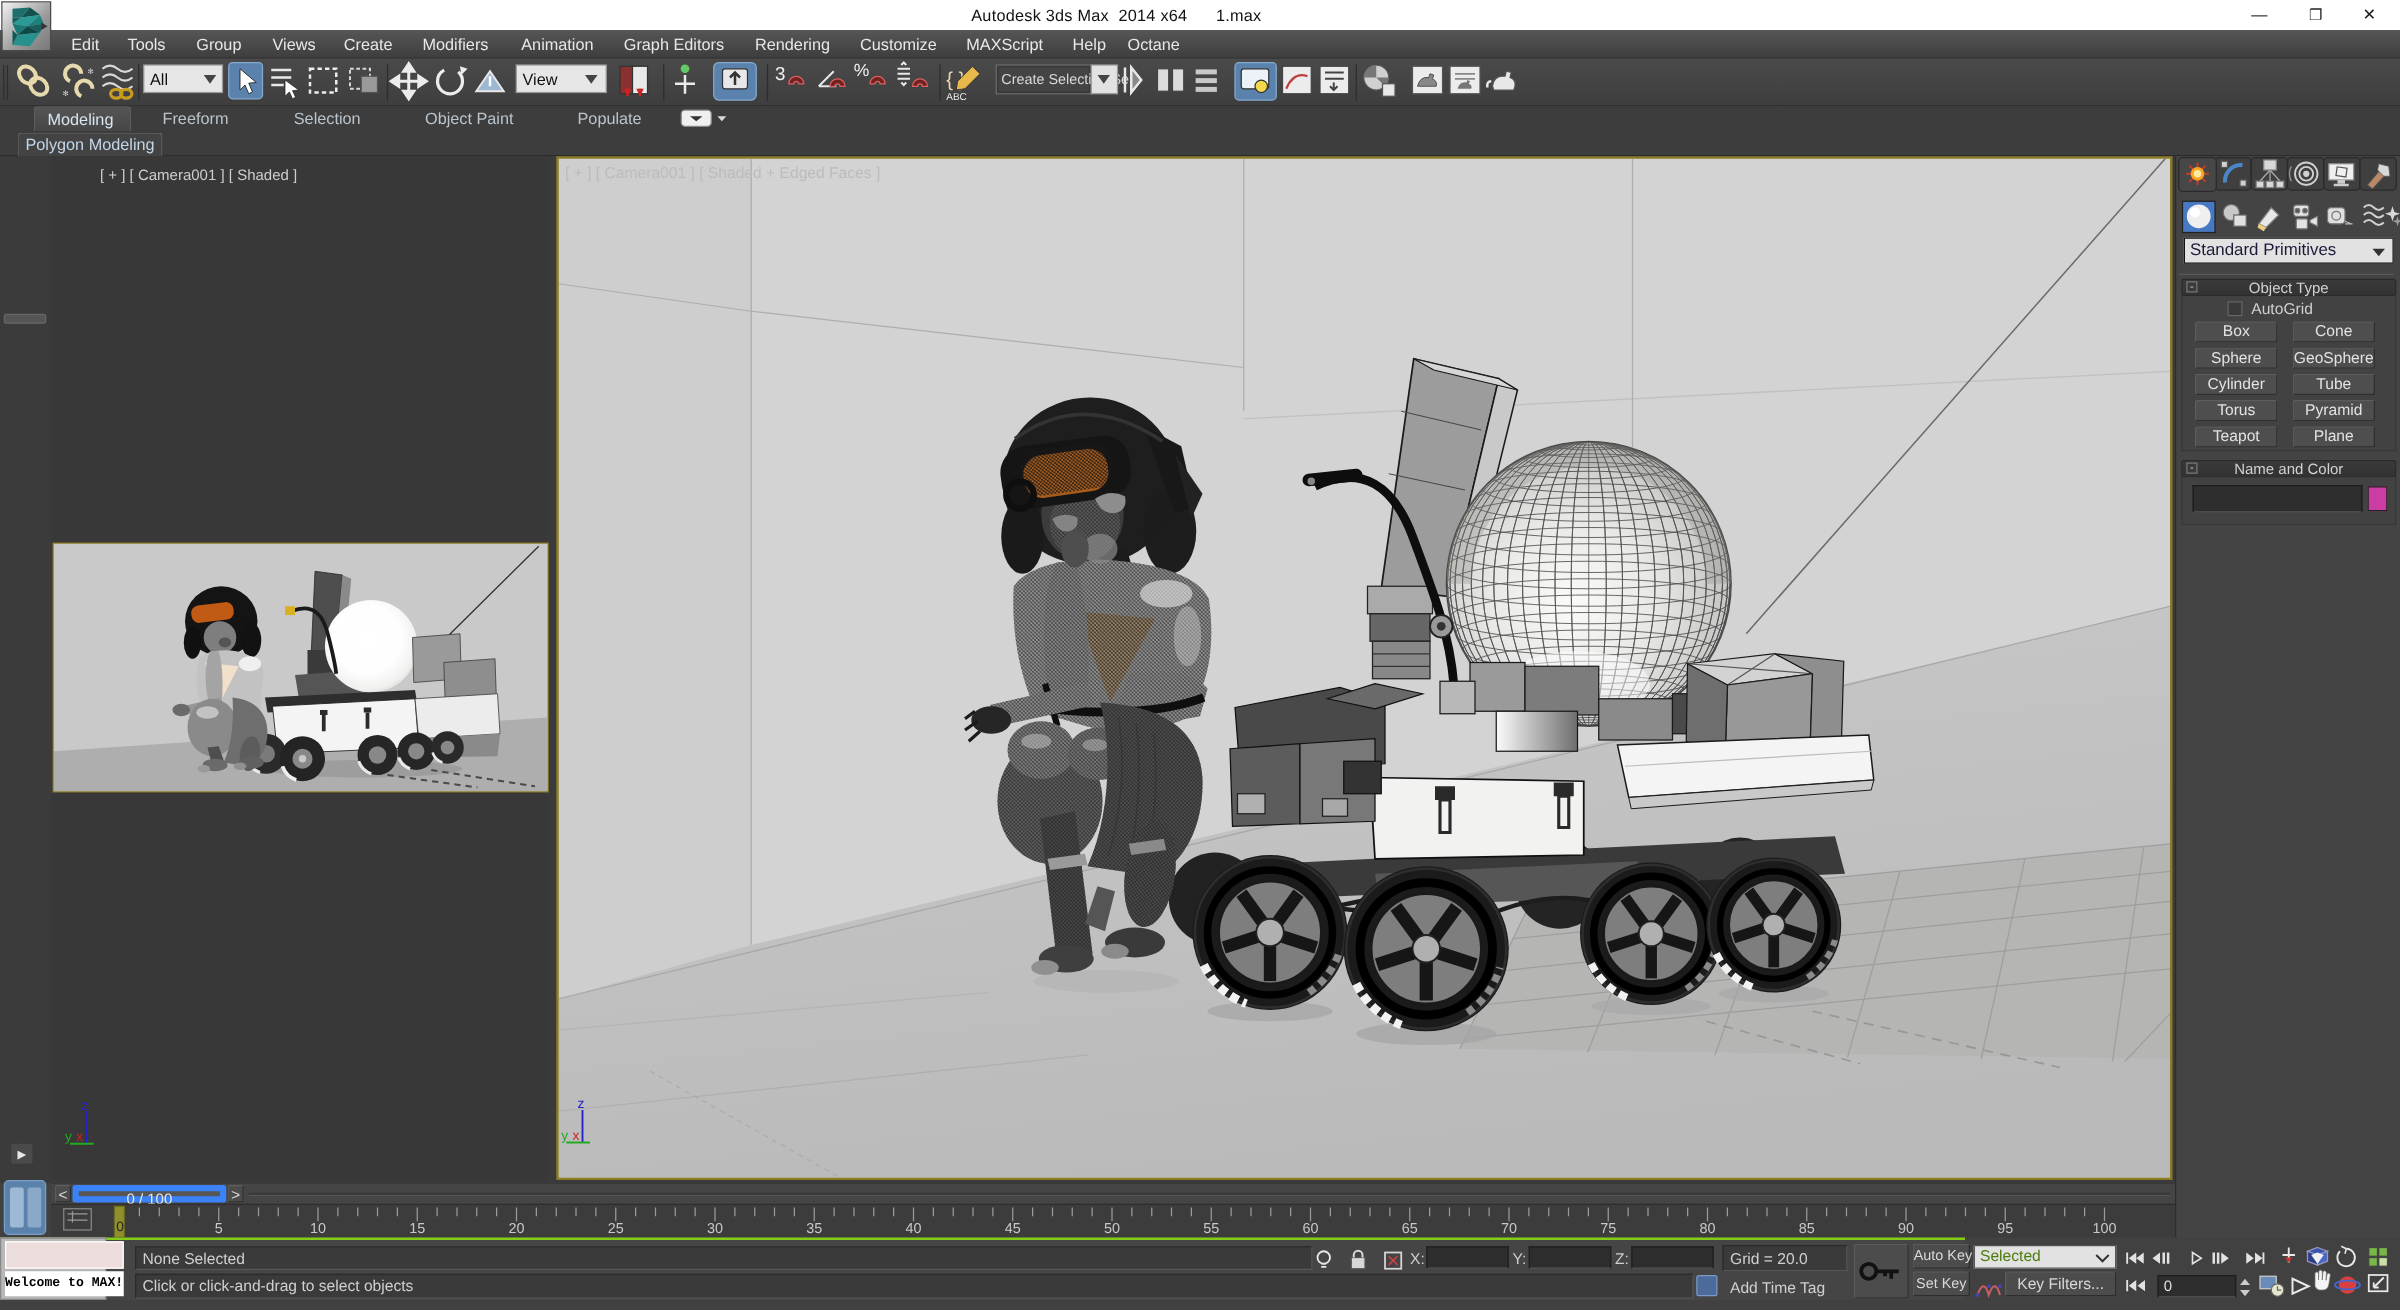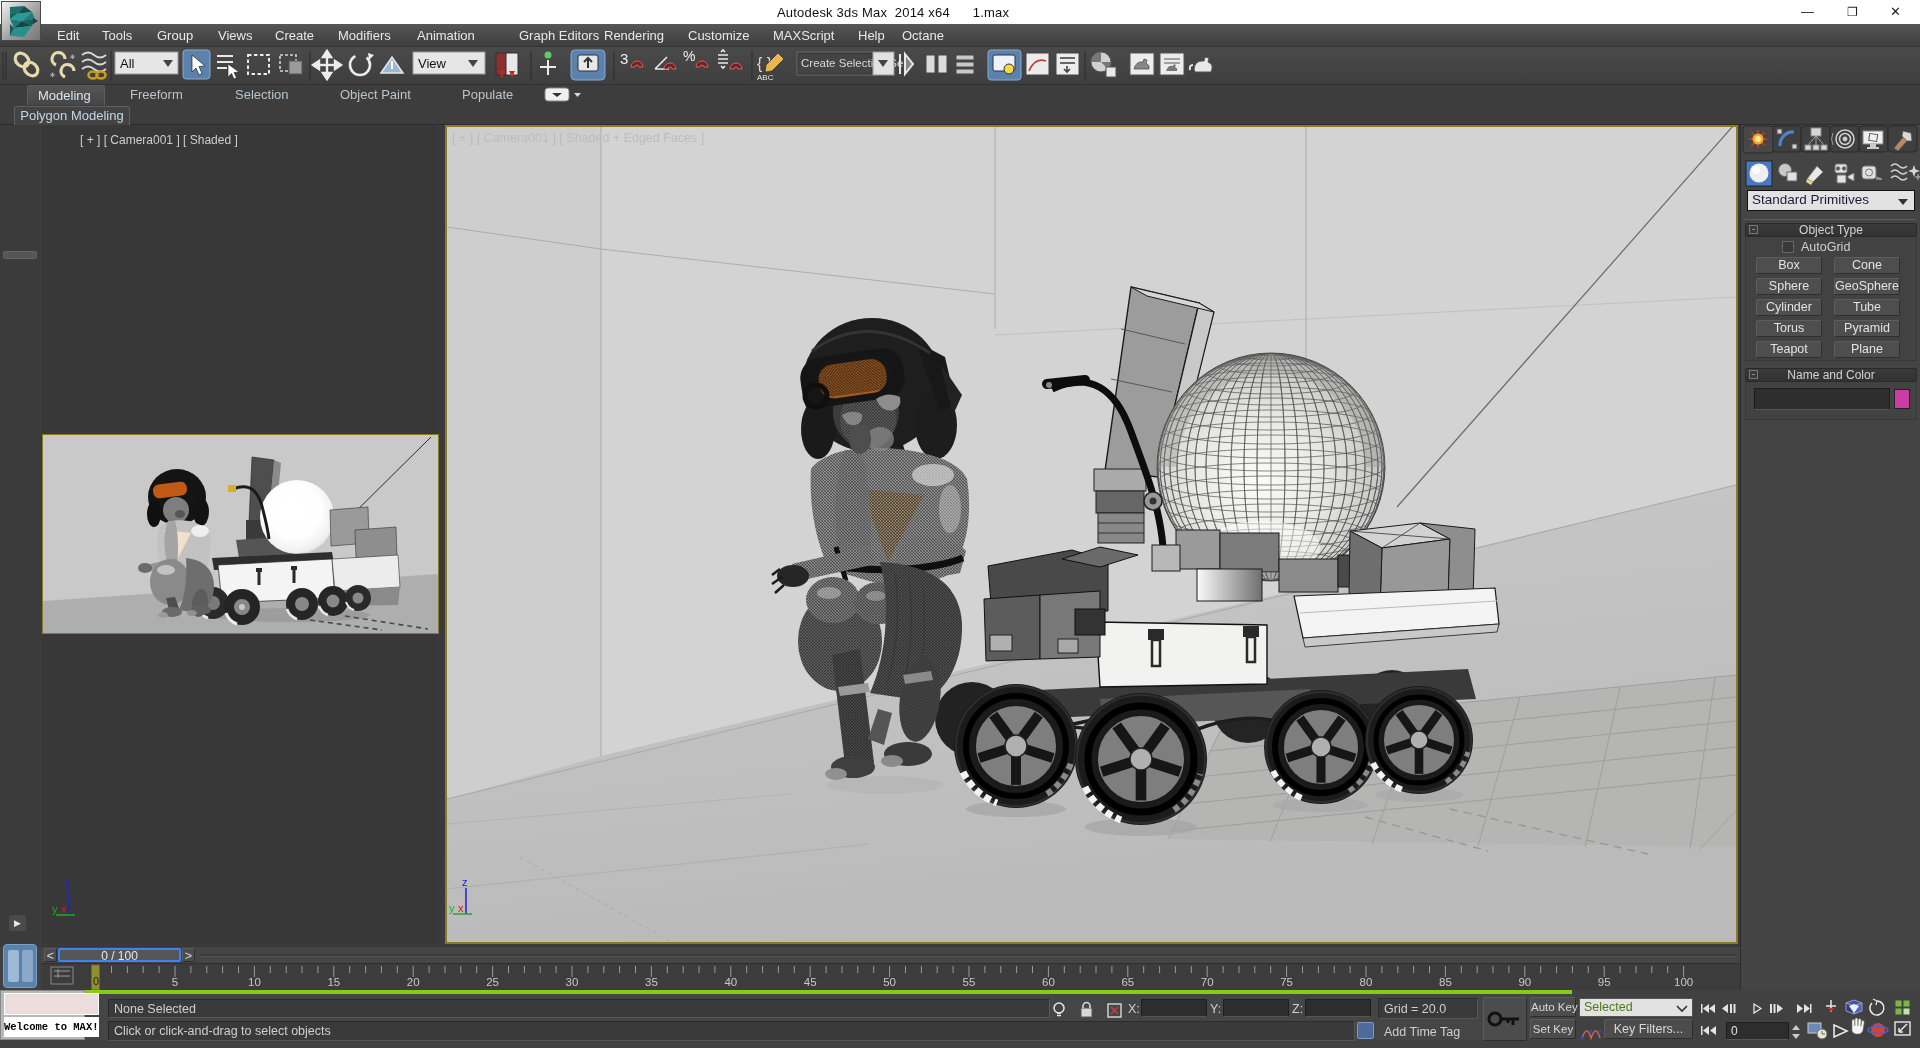--- a/index.html
+++ b/index.html
@@ -40,21 +40,21 @@
 #rsep { position:absolute; left:2px; top:94px; width:172px; height:1px; background:#5a5a5a; }
 .rollout { position:absolute; left:4px; width:172px; }
 .rhead { height:14px; background:linear-gradient(#3a3a3a,#323232); border:1px solid #2a2a2a; border-radius:2px; color:#d2d2d2; font-size:12px; text-align:center; line-height:13px; }
 .rhead .minus { position:absolute; left:4px; top:2px; width:9px; height:9px; border:1px solid #777; font-size:9px; line-height:7px; text-align:center; color:#ccc; background:#3a3a3a;}
 .rbody { border:1px solid #383838; border-top:none; background:#424242; position:relative; }
 .obtn { position:absolute; width:66px; height:17px; background:#4e4e4e; border:1px solid #5d5d5d; border-bottom-color:#2f2f2f; border-right-color:#2f2f2f; border-radius:2px; color:#e2e2e2; font-size:12.5px; text-align:center; line-height:15px; }
 
 #timeslider { position:absolute; left:41px; top:946px; width:1699px; height:17px; background:#454545; border-top:1px solid #363636;}
 #vplayoutico { position:absolute; left:3px; top:944px; width:34px; height:44px; background:#5a82aa; border:1px solid #7aa0c8; border-radius:4px; }
 #rulerrow { position:absolute; left:41px; top:963px; width:1699px; height:27px; background:#3c3c3c; border-top:1px solid #2e2e2e; }
-#statusbar { position:absolute; left:0; top:990px; width:1572px; height:50px; background:#454545; border-top:4px solid #84cc16; }
+#statusbar { position:absolute; left:0; top:990px; width:1572px; height:50px; background:#454545; border-top:2px solid #84cc16; }
 #blackstrip { position:absolute; left:0; top:1040px; width:1920px; height:8px; background:#000; }
 .sunken { background:#3a3a3a; border:1px solid #2b2b2b; border-bottom-color:#565656; border-right-color:#565656; }
 .darkfield { background:#2d2d2d; border:1px solid #1f1f1f; border-bottom-color:#555; }
 .sbtn { background:#4c4c4c; border:1px solid #5c5c5c; border-bottom-color:#2d2d2d; border-right-color:#2d2d2d; border-radius:2px; color:#d8d8d8; font-size:12.5px; text-align:center; }
 .lbl { color:#cfcfcf; font-size:12.5px; position:absolute; }
 #welcomewin { position:absolute; left:0px; top:990px; width:85px; height:50px; background:#b8b8b8; border:1px solid #888; }
 #welcometitle { position:absolute; left:3px; top:2px; width:95px; height:22px; background:#ecdcdc; border:1px solid #fff; }
 #welcomebody { position:absolute; left:3px; top:26px; width:95px; height:20px; background:#fff; color:#000; font-family:"Liberation Mono",monospace; font-size:10.5px; font-weight:bold; line-height:20px; }
 </style>
 </head>
@@ -69,21 +69,21 @@
   </div>
 
   <div id="menubar">
     <span class="menuitem" style="left:57px;">Edit</span>
     <span class="menuitem" style="left:102px;">Tools</span>
     <span class="menuitem" style="left:157px;">Group</span>
     <span class="menuitem" style="left:218px;">Views</span>
     <span class="menuitem" style="left:275px;">Create</span>
     <span class="menuitem" style="left:338px;">Modifiers</span>
     <span class="menuitem" style="left:417px;">Animation</span>
-    <span class="menuitem" style="left:519px;">Graph Editors</span>
+    <span class="menuitem" style="left:499px;">Graph Editors</span>
     <span class="menuitem" style="left:604px;">Rendering</span>
     <span class="menuitem" style="left:688px;">Customize</span>
     <span class="menuitem" style="left:773px;">MAXScript</span>
     <span class="menuitem" style="left:858px;">Help</span>
     <span class="menuitem" style="left:902px;">Octane</span>
   </div>
   <div id="logo">
     <svg width="40" height="40" viewBox="0 0 40 40">
       <polygon points="8,5 22,4 15,12 8,12" fill="#1d6f6d"></polygon>
       <polygon points="22,4 30,10 15,12" fill="#12504f"></polygon>
@@ -853,21 +853,21 @@
       </div>
     </div>
   </div>
 
   <div id="vplayoutico">
       <div style="position:absolute;left:4px;top:5px;width:11px;height:32px;background:#9db9d5;border-radius:2px;"></div>
       <div style="position:absolute;left:18px;top:5px;width:11px;height:32px;background:#8aa8c8;border-radius:2px;"></div>
     </div>
   <div id="timeslider">
     <div style="position:absolute; left:3px; top:1px; width:13px; height:14px;" class="sbtn">&lt;</div>
-    <div style="position:absolute; left:17px; top:1px; width:123px; height:14px; background:#565656; border:2px solid #3b82f6; border-radius:2px; color:#e8e8e8; font-size:12px; text-align:center; line-height:13px;">0 / 100</div>
+    <div style="position:absolute; left:17px; top:1px; width:123px; height:14px; background:#565656; border:5px solid #3b82f6; border-radius:2px; color:#e8e8e8; font-size:12px; text-align:center; line-height:13px;">0 / 100</div>
     <div style="position:absolute; left:141px; top:1px; width:13px; height:14px;" class="sbtn">&gt;</div>
     <div style="position:absolute; left:158px; top:7px; width:1537px; height:3px; background:#3a3a3a; border-bottom:1px solid #555;"></div>
   </div>
 
   <div id="rulerrow">
     <svg width="1699" height="27" viewBox="0 0 1699 27">
       <g id="ticks" stroke="#9a9a9a" stroke-width="1">
           <line x1="54.6" y1="2" x2="54.6" y2="13"></line>
           <line x1="70.5" y1="2" x2="70.5" y2="9"></line>
           <line x1="86.4" y1="2" x2="86.4" y2="9"></line>

